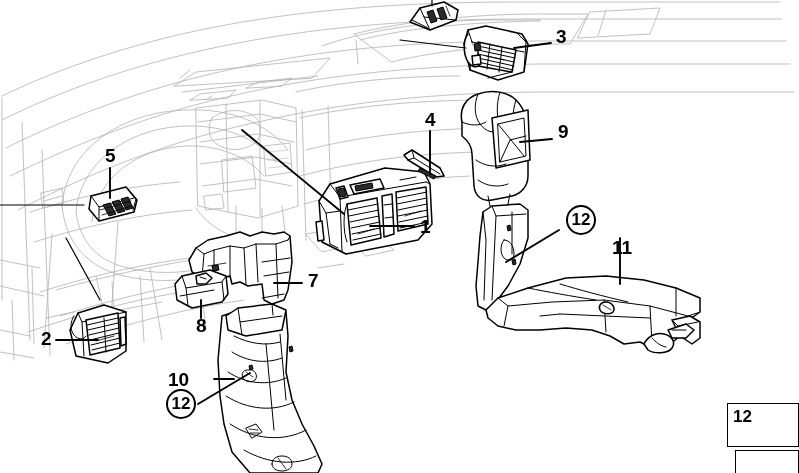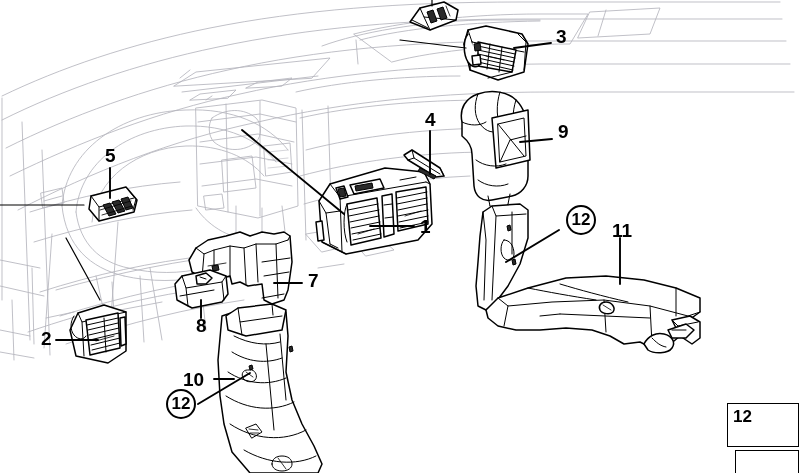--- a/index.html
+++ b/index.html
@@ -455,22 +455,22 @@
   </svg>
 
   <div class="callout-label" style="left:420px;top:226px;transform:translate(0,-50%)">1</div>
   <div class="callout-label" style="left:41px;top:338px;transform:translate(0,-50%)">2</div>
   <div class="callout-label" style="left:556px;top:36px;transform:translate(0,-50%)">3</div>
   <div class="callout-label" style="left:425px;top:119px;transform:translate(0,-50%)">4</div>
   <div class="callout-label" style="left:105px;top:155px;transform:translate(0,-50%)">5</div>
   <div class="callout-label" style="left:308px;top:280px;transform:translate(0,-50%)">7</div>
   <div class="callout-label" style="left:196px;top:325px;transform:translate(0,-50%)">8</div>
   <div class="callout-label" style="left:558px;top:131px;transform:translate(0,-50%)">9</div>
-  <div class="callout-label" style="left:183px;top:379px;transform:translate(0,-50%)">10</div>
-  <div class="callout-label" style="left:612px;top:230px;transform:translate(0,-50%)">11</div>
+  <div class="callout-label" style="left:168px;top:379px;transform:translate(0,-50%)">10</div>
+  <div class="callout-label" style="left:612px;top:247px;transform:translate(0,-50%)">11</div>
 
   <div class="callout-circle" style="left:566px;top:205px;">12</div>
   <div class="callout-circle" style="left:166px;top:389px;">12</div>
 
   <div class="legend-box" style="left:727px;top:403px;width:72px;height:44px;"></div>
   <div class="legend-num" style="left:733px;top:407px;">12</div>
   <div class="legend-box" style="left:735px;top:450px;width:64px;height:30px;"></div>
 
 </div>
 

